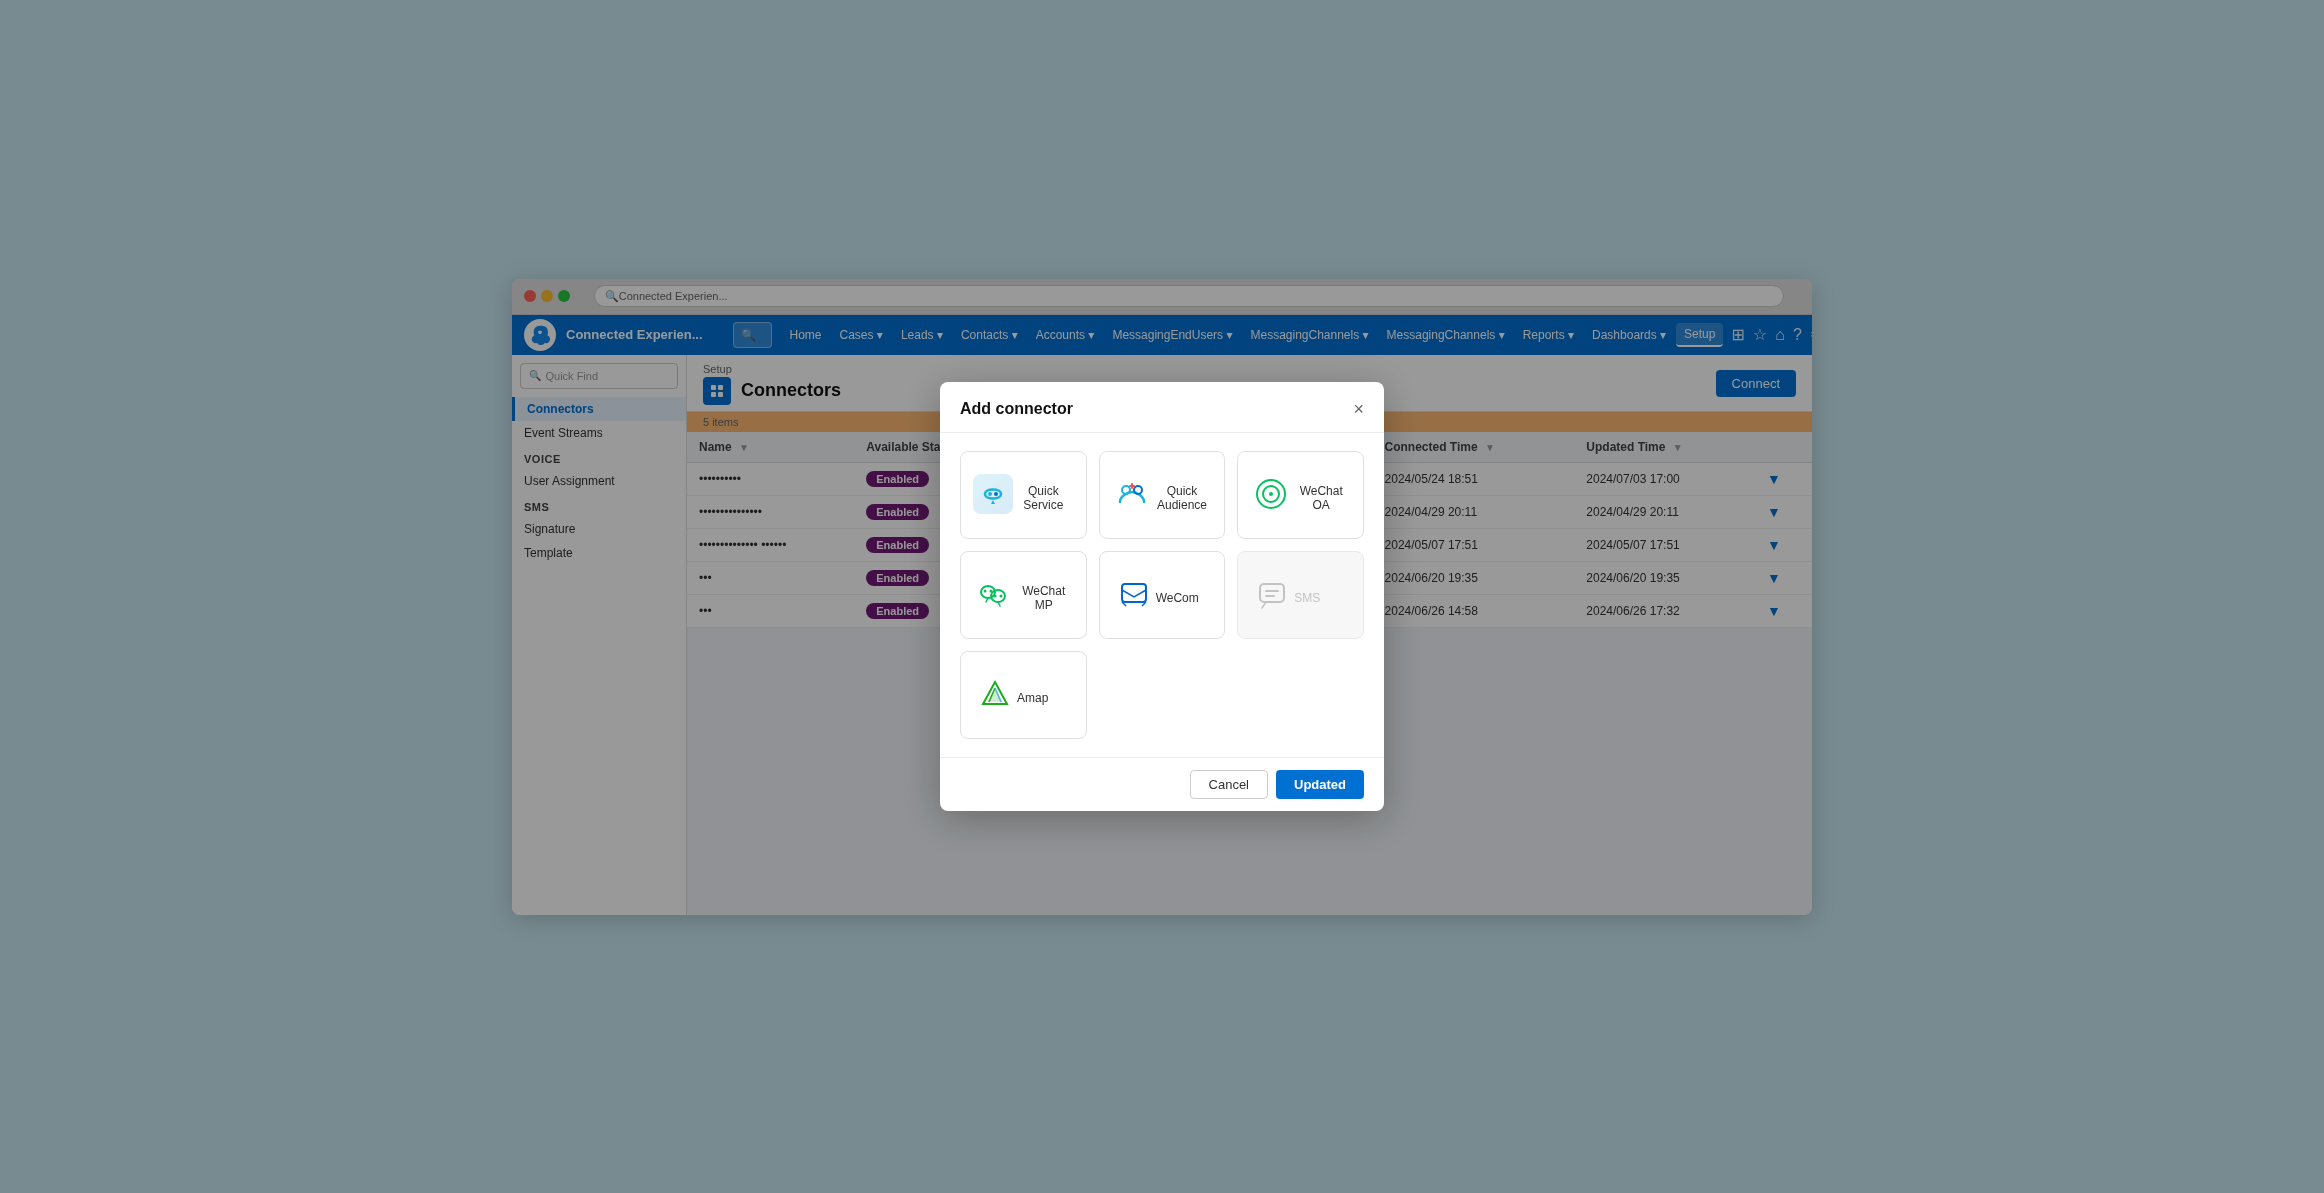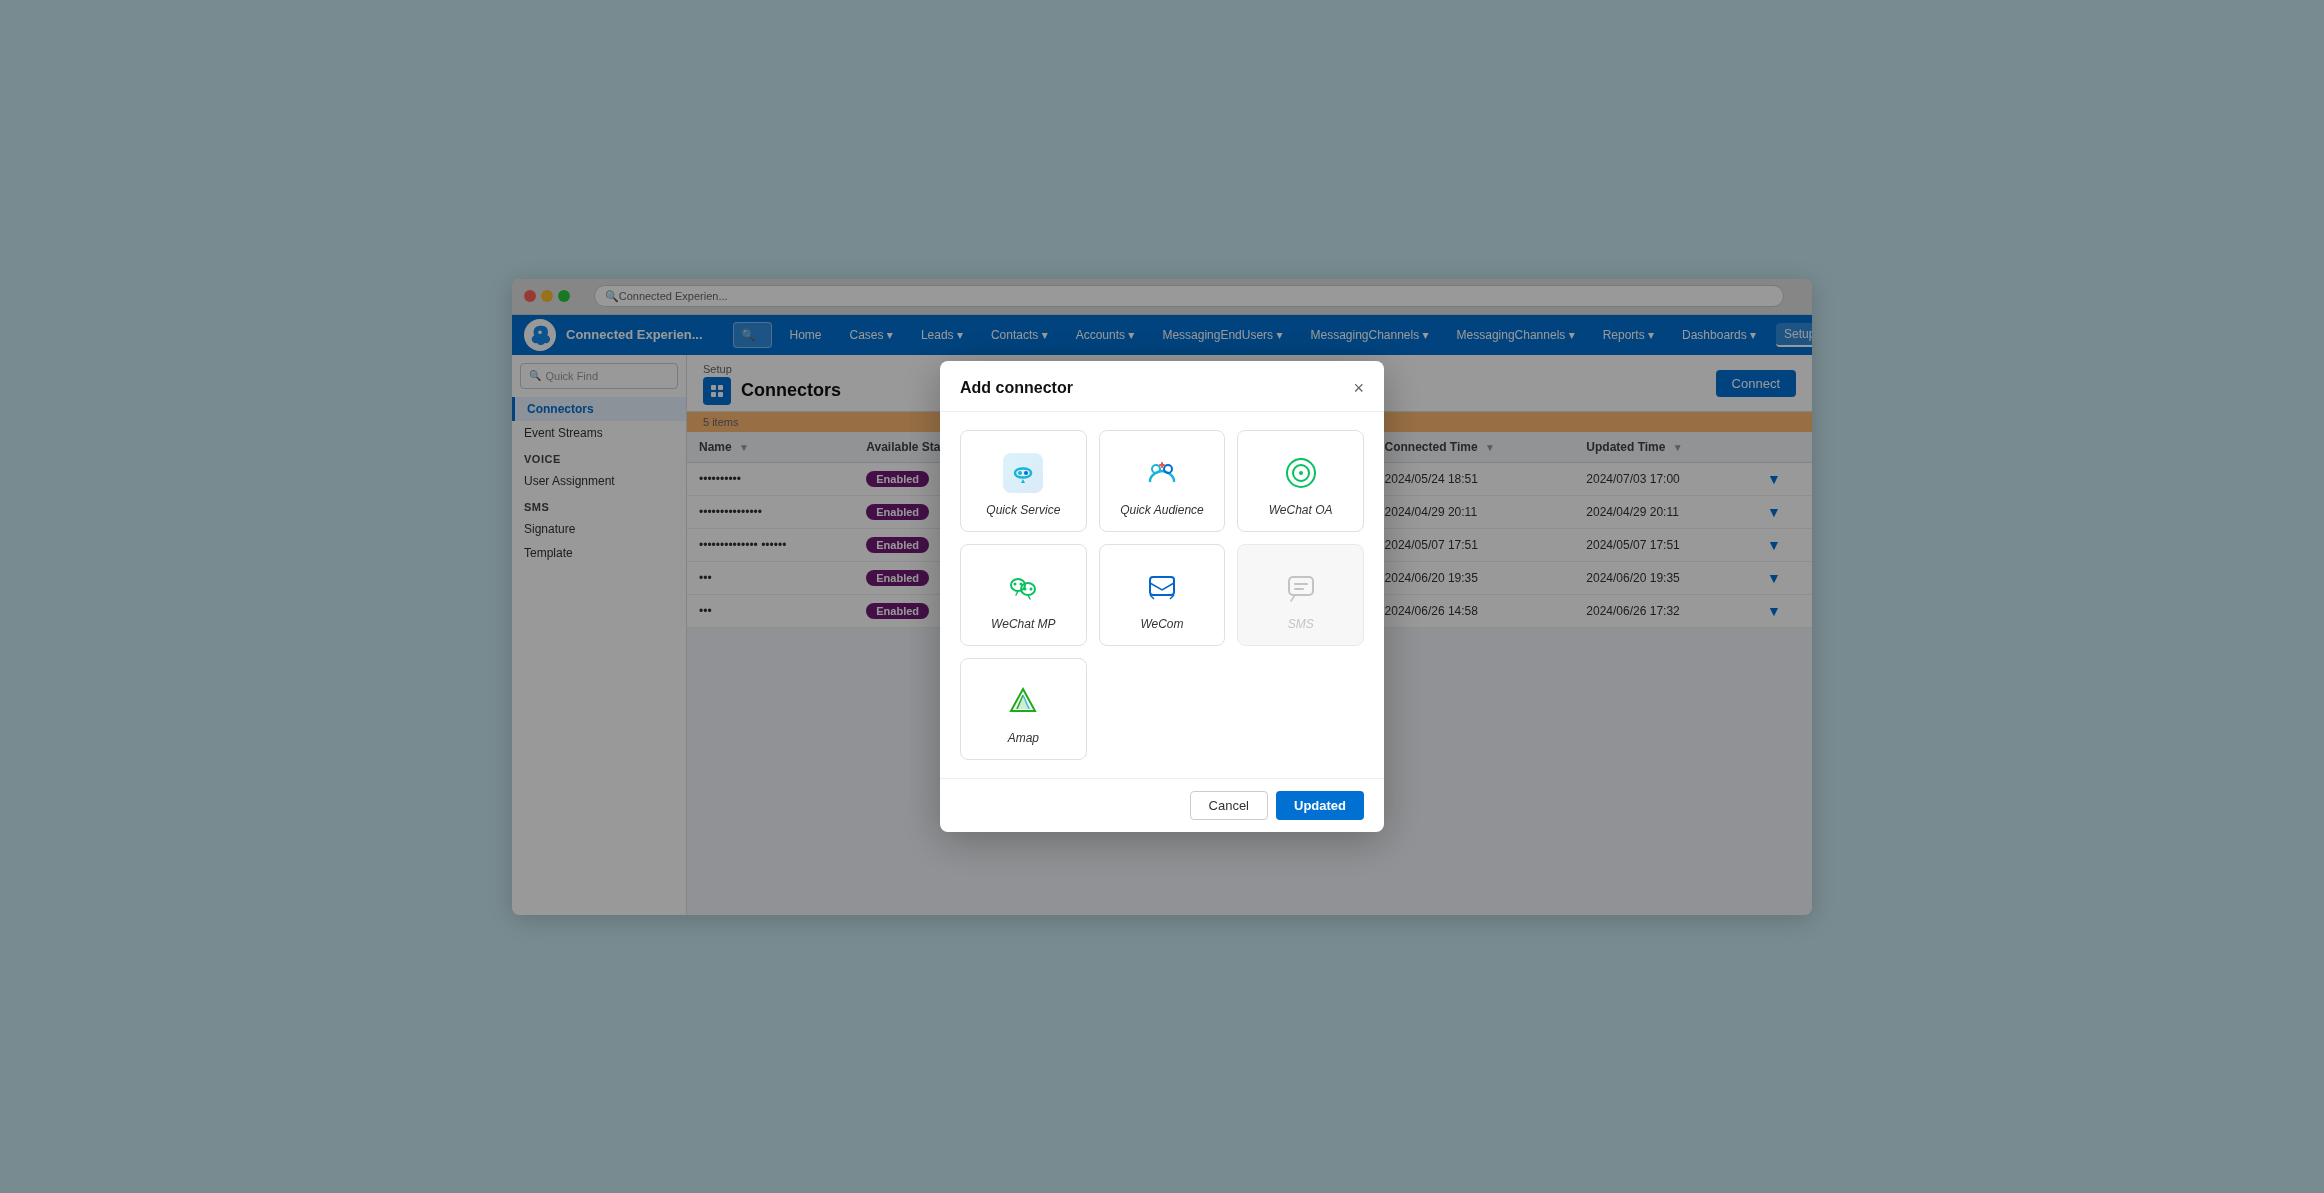--- a/index.html
+++ b/index.html
@@ -72,21 +72,21 @@
     .sf-app-name {
       color: white;
       font-size: 13px;
       font-weight: 600;
       margin-right: 20px;
       white-space: nowrap;
     }
     .sf-nav {
       display: flex;
       align-items: center;
-      gap: 12px;
+      gap: 2px;
       flex: 1;
     }
     .sf-nav-item {
       color: white;
       font-size: 12px;
       padding: 4px 8px;
       border-radius: 4px;
       cursor: pointer;
       display: flex;
       align-items: center;
@@ -300,26 +300,25 @@
     .connector-grid {
       display: grid;
       grid-template-columns: repeat(3, 1fr);
       gap: 12px;
     }
     .connector-card {
       border: 1px solid #e0e0e0;
       border-radius: 8px;
       padding: 20px 12px 14px 12px;
       display: flex;
-      flex-direction: column;
+      flex-direction: row;
       align-items: center;
       cursor: pointer;
       transition: border-color 0.15s, box-shadow 0.15s;
       background: white;
-      font-style: italic;
     }
     .connector-card.disabled {
       background: #f5f5f5;
       cursor: default;
       opacity: 0.7;
     }
     .connector-icon {
       width: 44px;
       height: 44px;
       display: flex;

